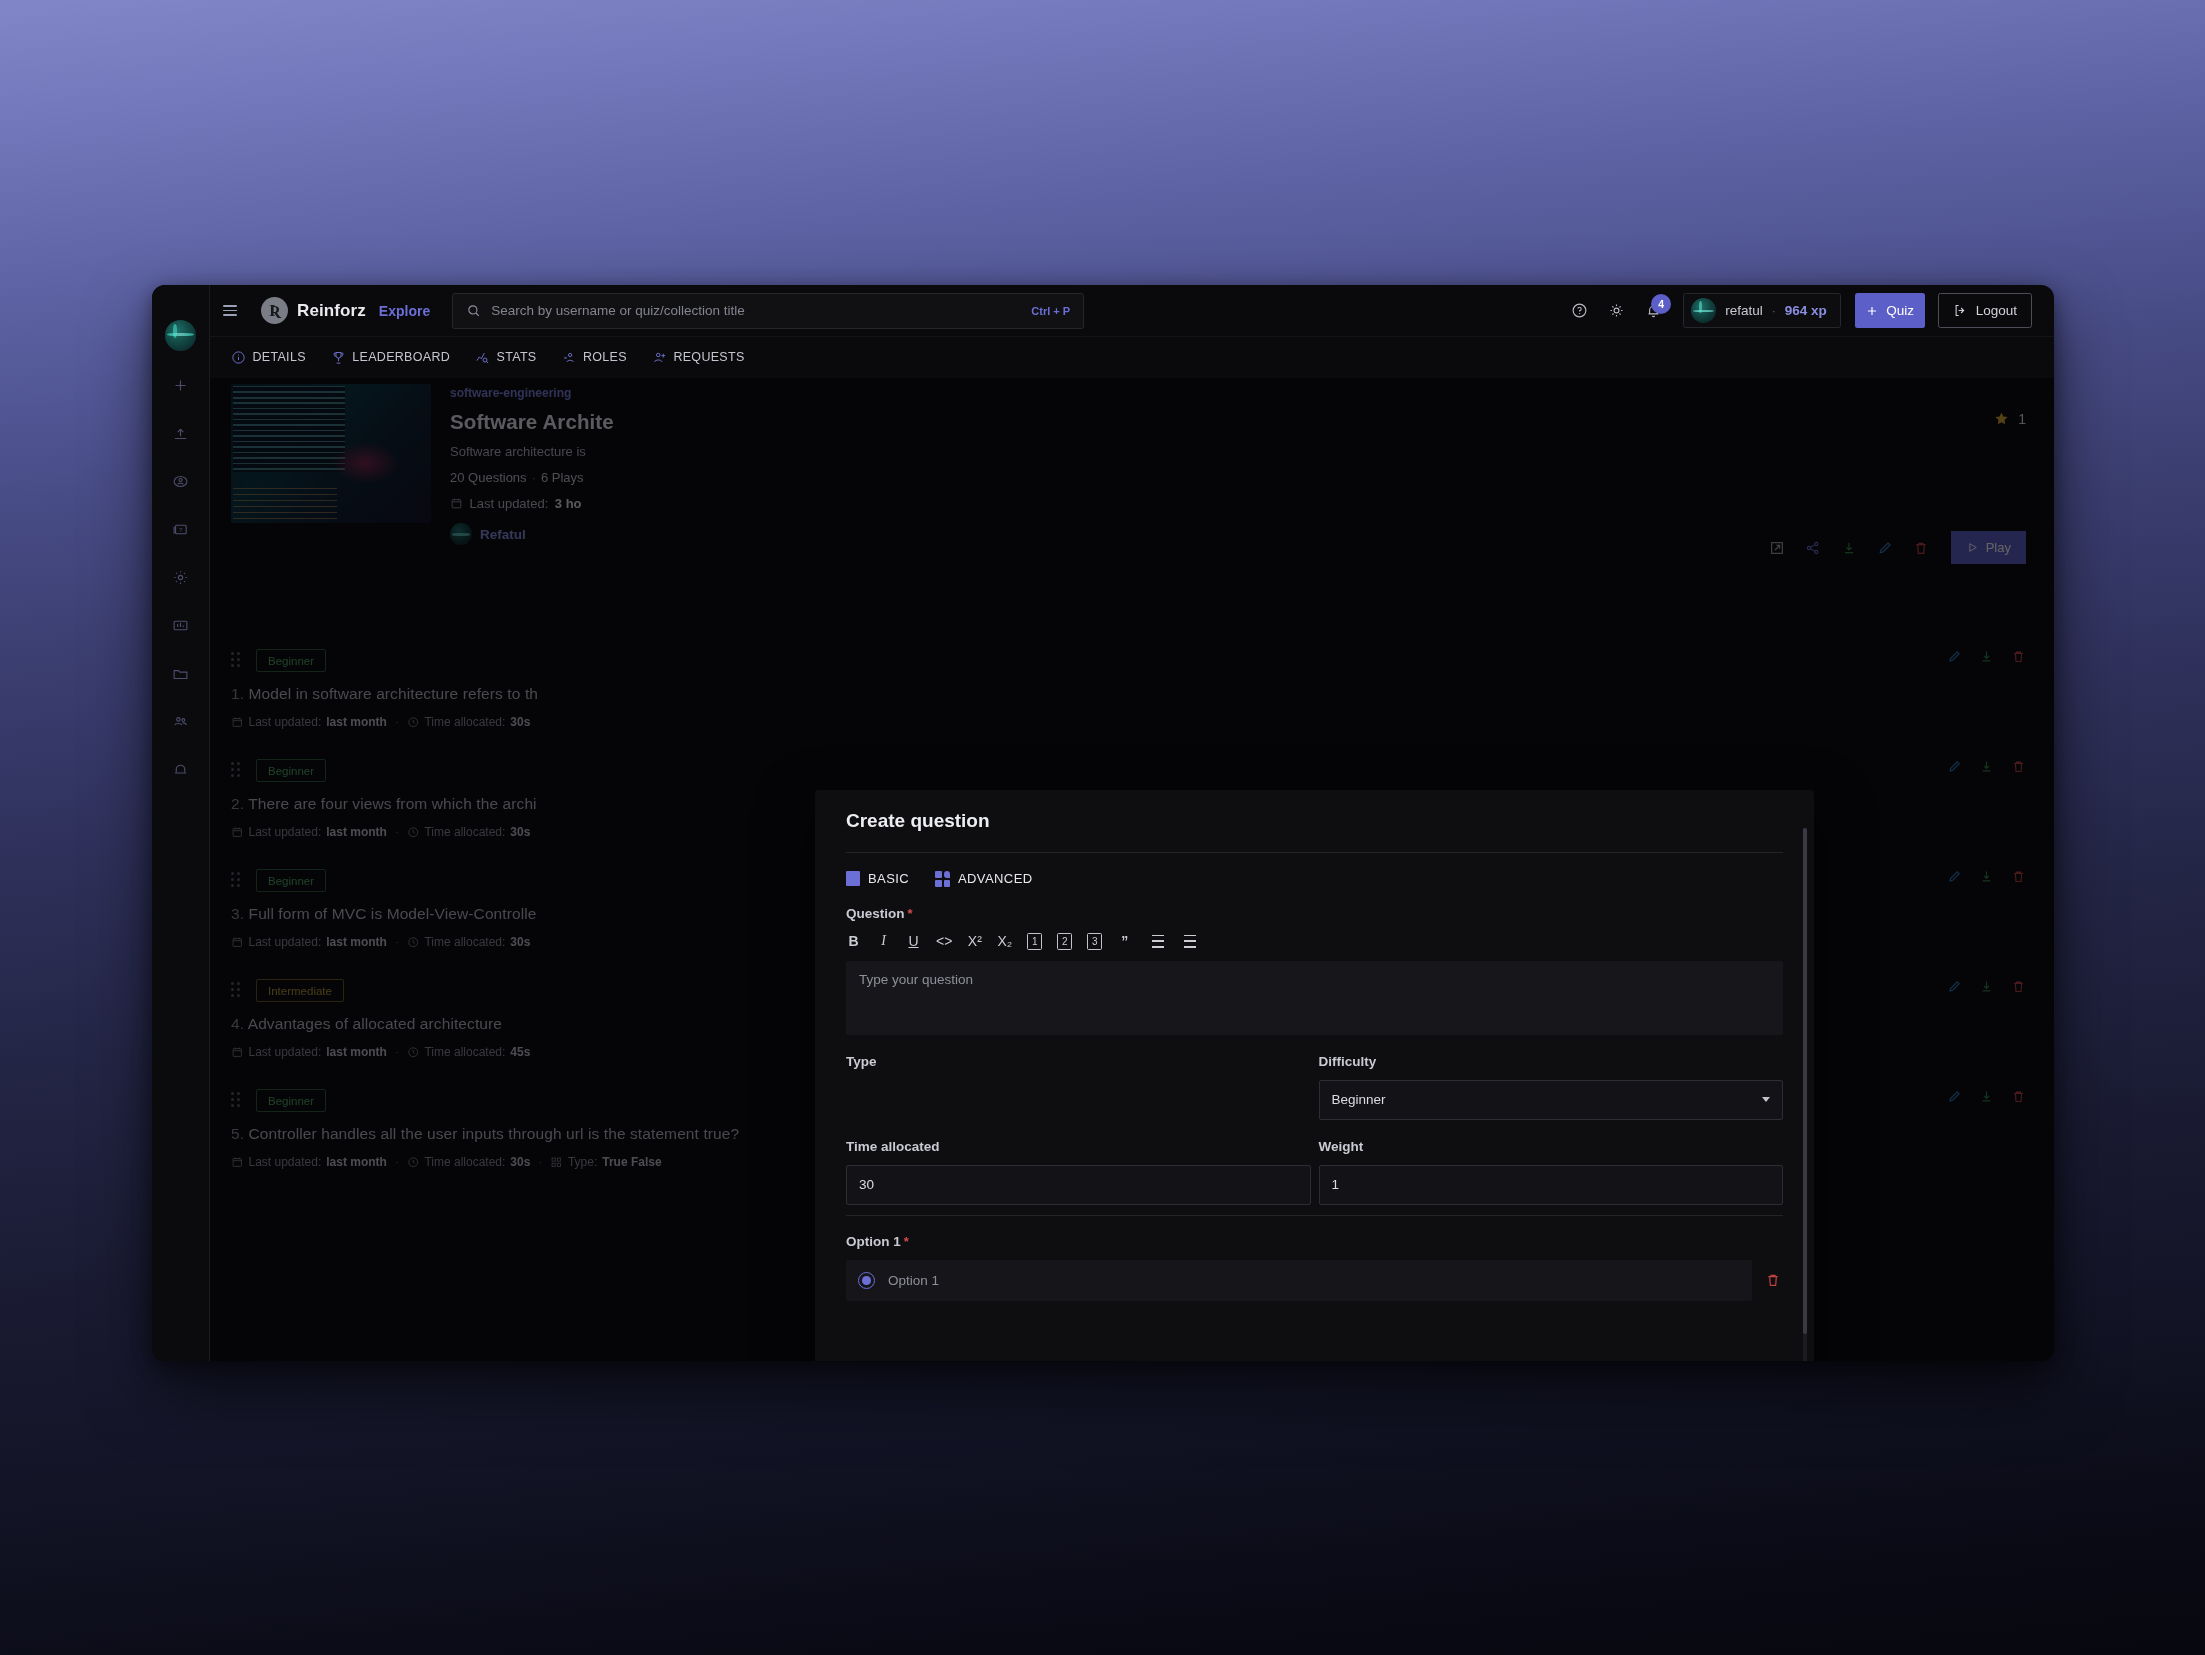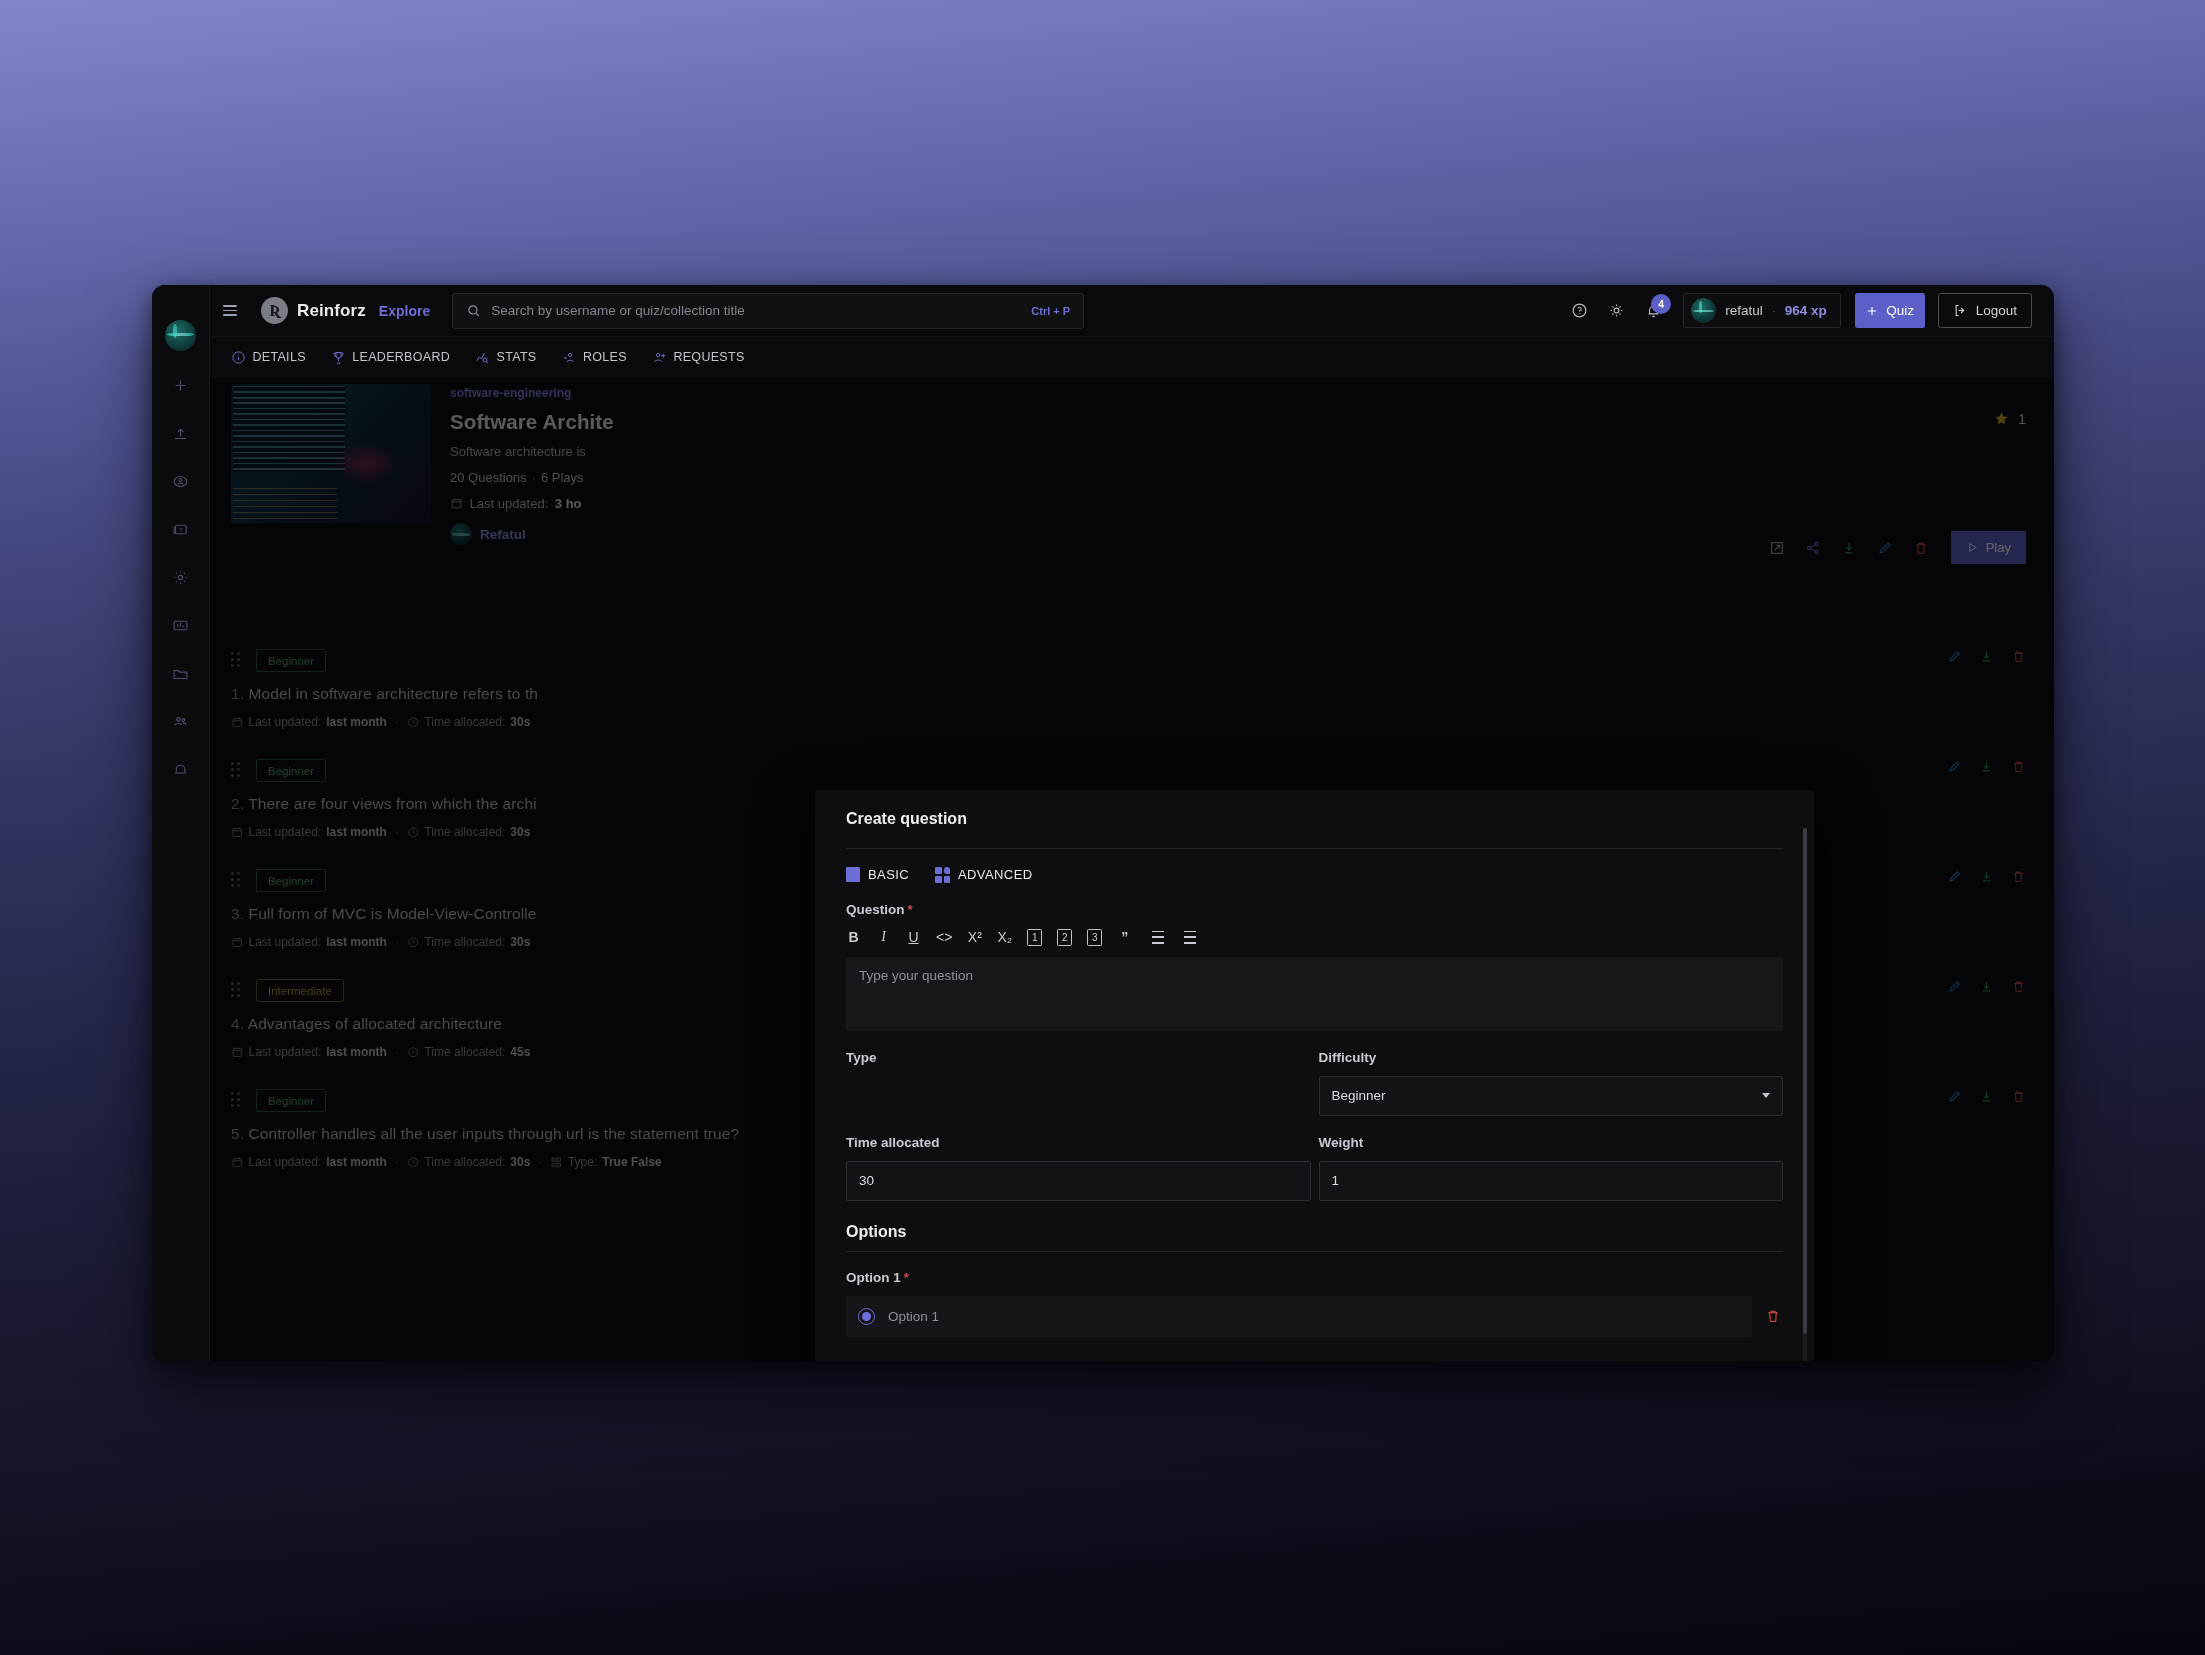--- a/index.html
+++ b/index.html
@@ -225,21 +225,21 @@
   .scrim { position:absolute; inset:0; background:rgba(4,4,6,.62); }
   .modal {
     position:absolute; left:605px; top:412px;
     width:999px; height:831px;
     background:#0e0e11;
     border-radius:3.5px;
     box-shadow: 0 20px 55px rgba(0,0,0,.7);
     overflow:hidden;
   }
   .modal-inner { position:absolute; inset:0; padding:20px 31px 0 31px; overflow:hidden; }
-  .modal-title { color:#eceef2; font-size:16px; font-weight:bold; }
+  .modal-title { color:#eceef2; font-size:19px; font-weight:bold; }
   .modal-rule { height:0.5px; background:#23232a; margin:20px 0 0 0; }
 
   .mode-row { display:flex; align-items:center; gap:26px; margin-top:18px; }
   .mode { display:flex; align-items:center; gap:8px; color:#e8e9ee; font-size:13px; letter-spacing:0.4px; }
   .mode-sq { width:14px; height:15px; background:#6b6fd6; border-radius:1px; }
   .mode-adv { width:15px; height:16px; display:grid; grid-template-columns:6.5px 6.5px; grid-template-rows:7px 7px; gap:2px; }
   .mode-adv i { background:#6b6fd6; display:block; border-radius:1px; }
   .mode-adv i:nth-child(2){ border-radius:50% 50% 0 50%; }
 
   .flabel { color:#c9cad3; font-size:13.5px; font-weight:bold; margin-top:19px; }
@@ -815,21 +815,20 @@
               </div>
             </div>
             <div>
               <div class="flabel">Weight</div>
               <div class="field-input">
                 <span>1</span>
               </div>
             </div>
           </div>
 
-          <div class="sec-title">Options</div>
           <div class="modal-rule" style="margin-top:10px"></div>
 
           <div id="options-wrap">
               <div>
                 <div class="flabel"><span>Option 1</span><span class="req">*</span></div>
                 <div class="opt-row">
                   <div class="opt-input">
                     <div class="radio on"></div>
                     <span class="opt-ph">Option 1</span>
                   </div>

